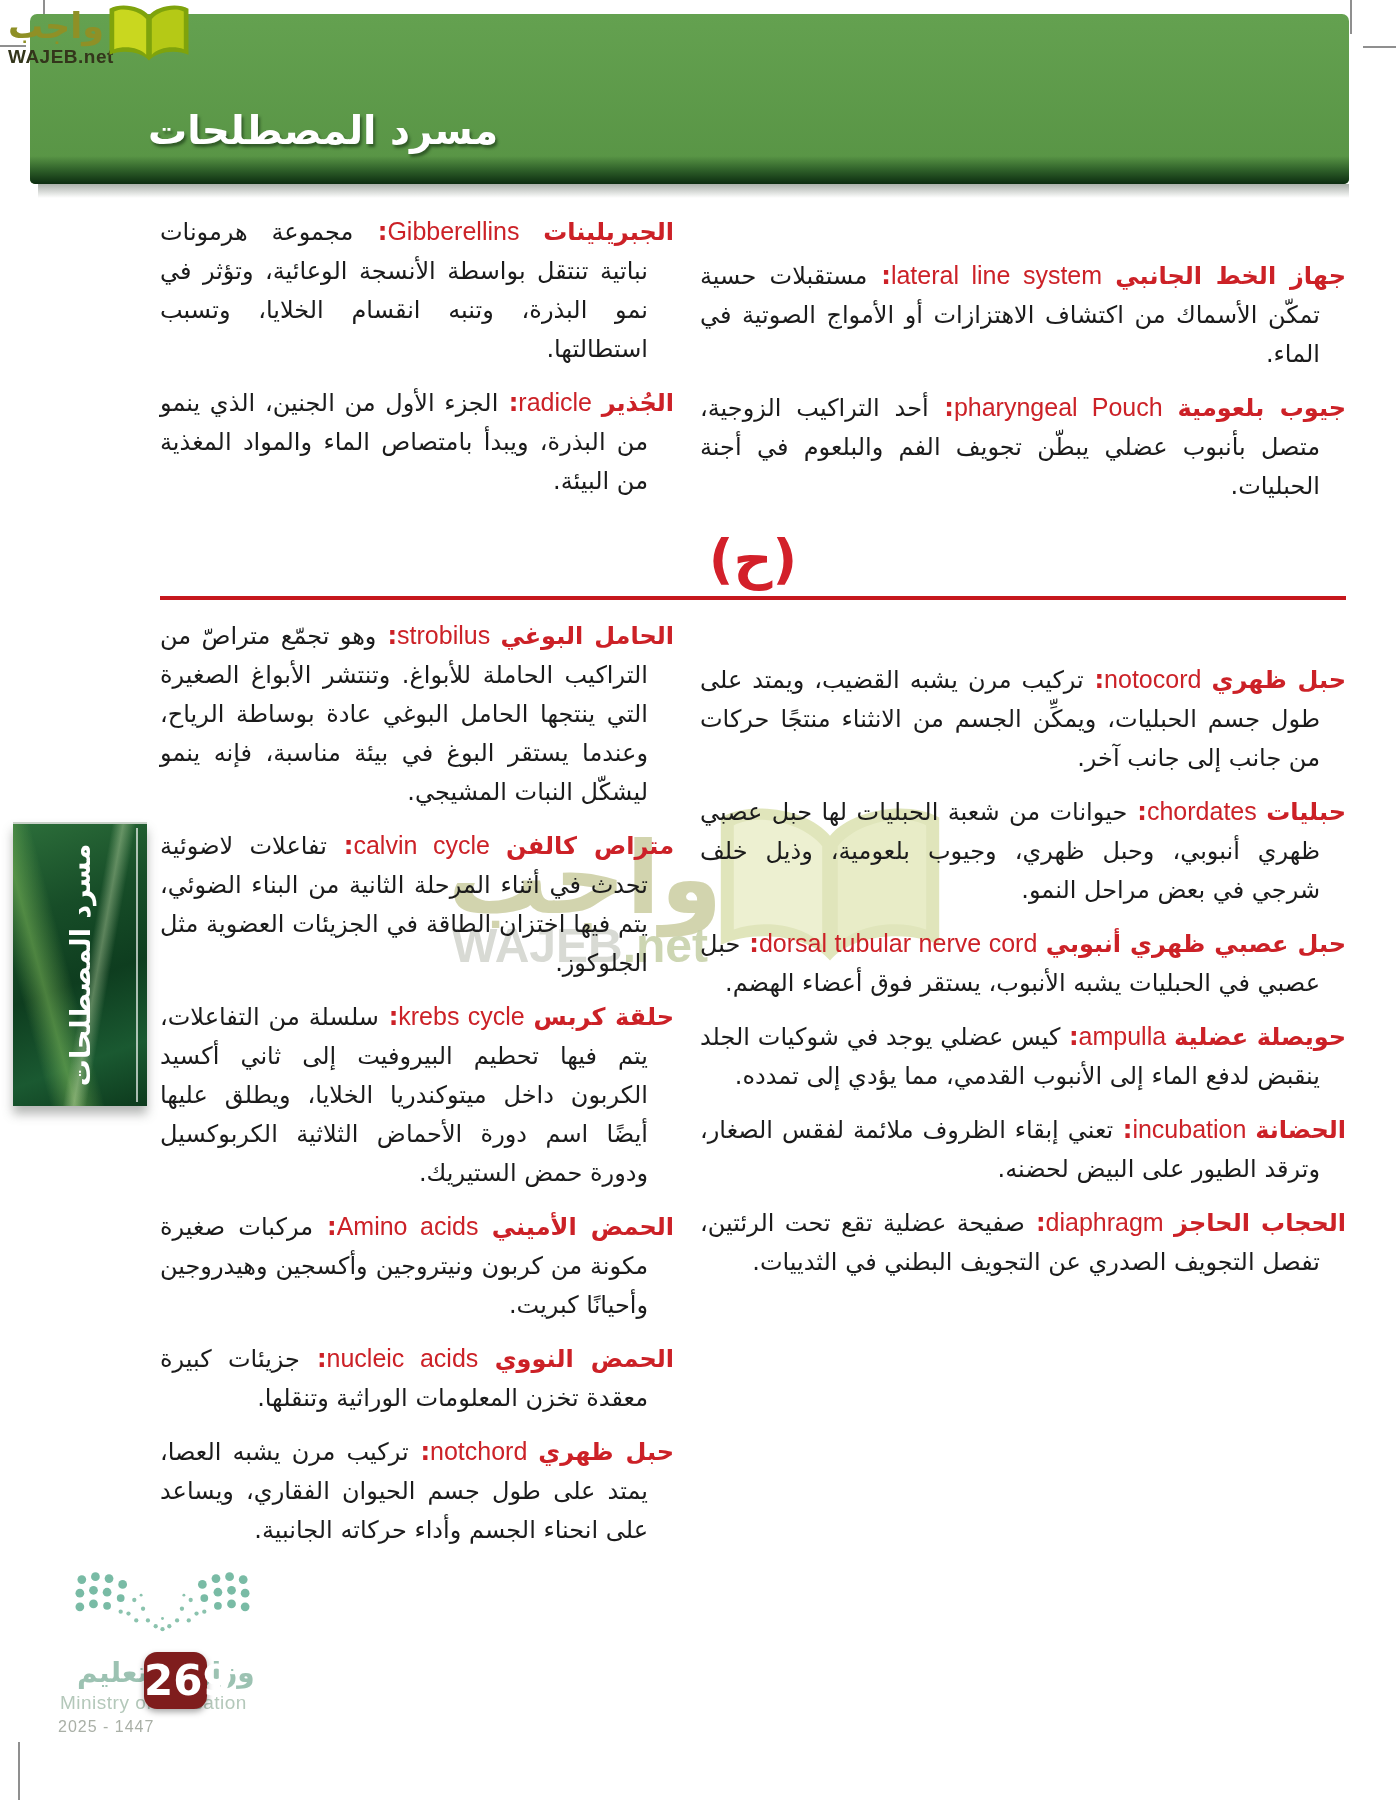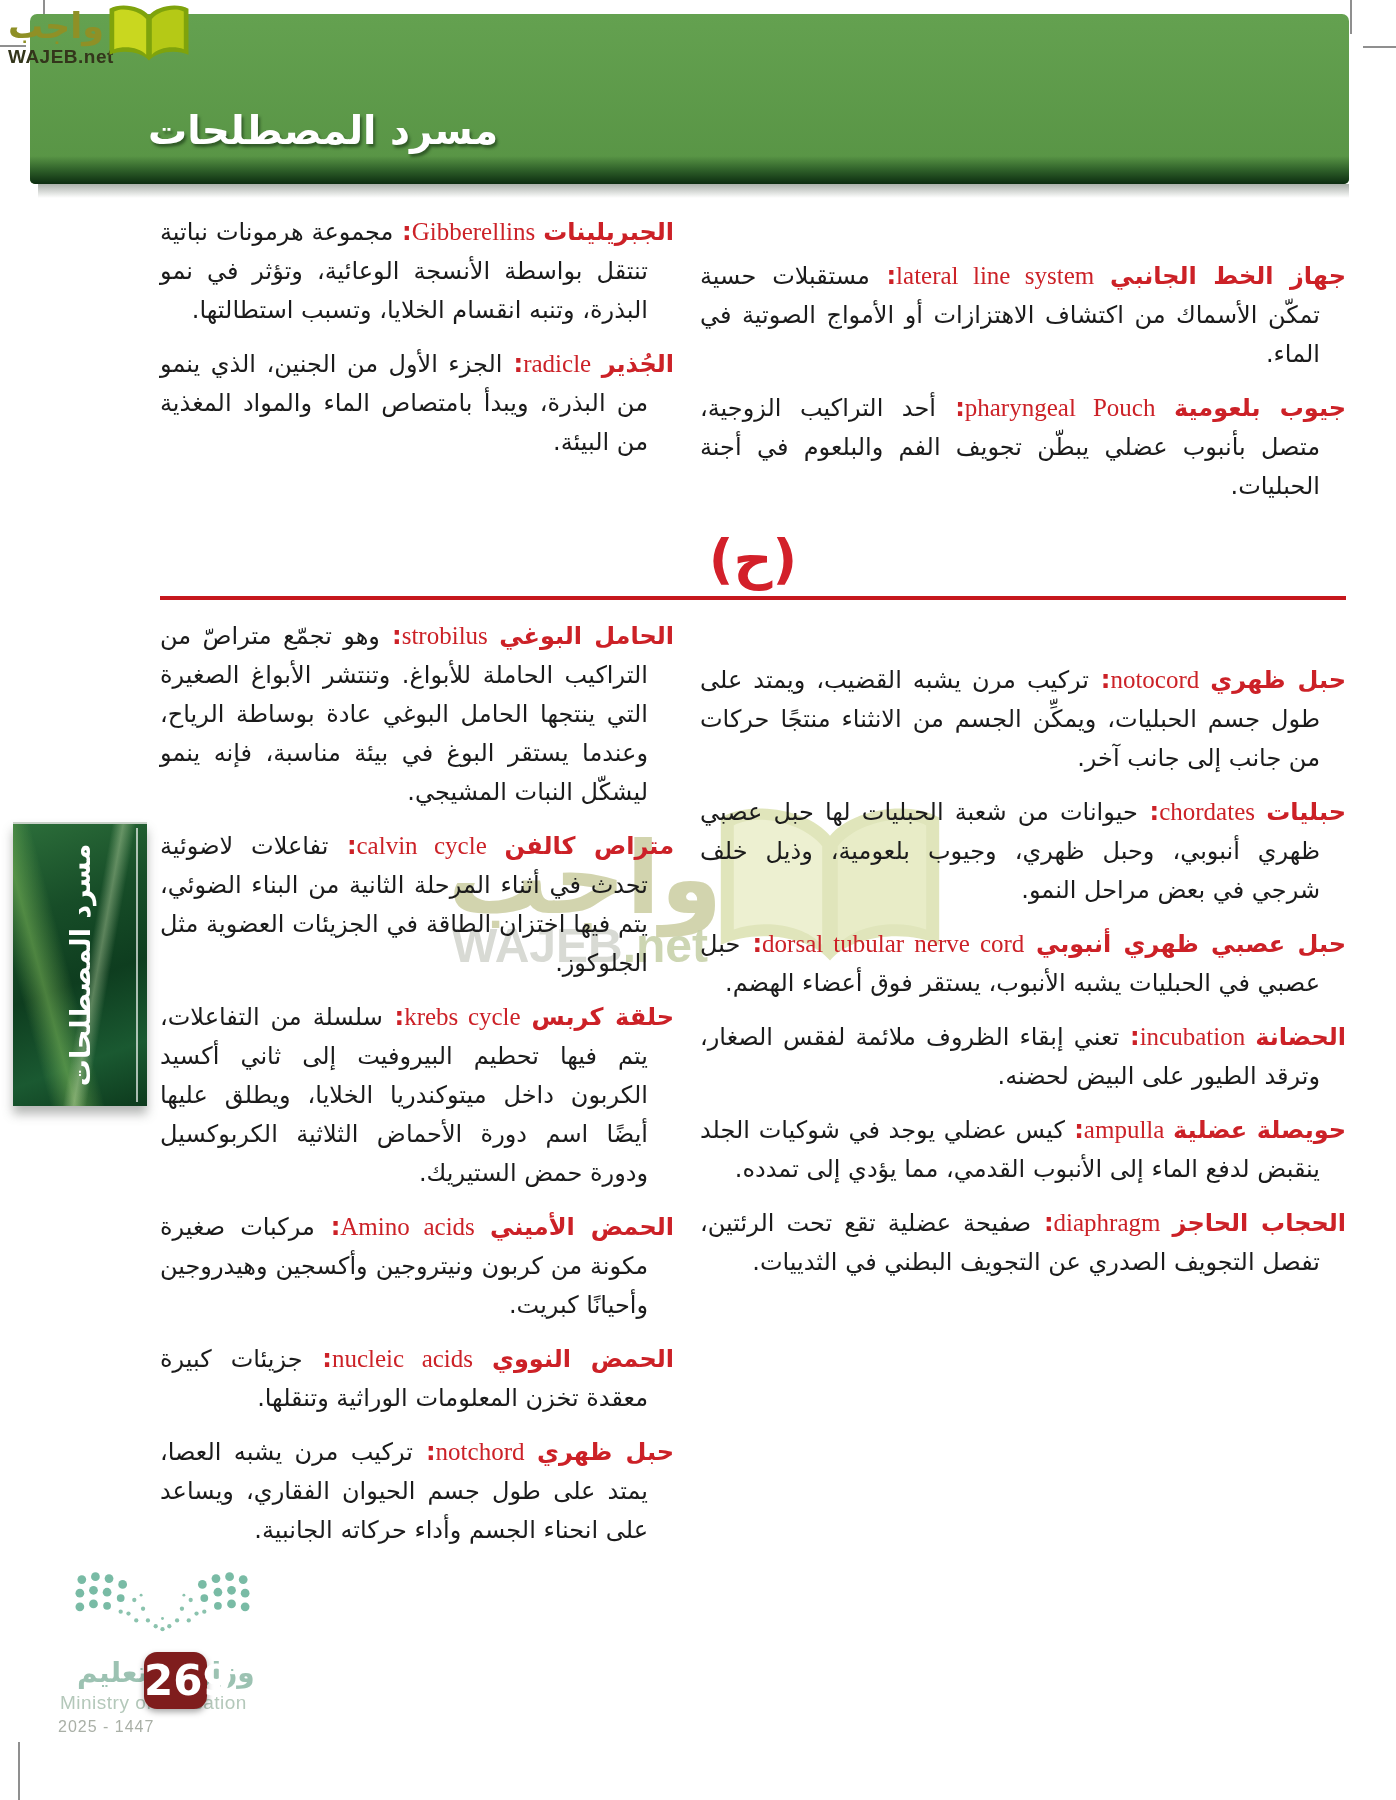--- a/index.html
+++ b/index.html
@@ -56,21 +56,21 @@
   .cols{display:flex;gap:26px;align-items:flex-start;}
   .col-r{width:646px;margin-top:44px;}
   .col-l{width:514px;}
   p.entry{
     margin:0 0 14px 0;
     font-size:24px;line-height:39px;
     text-align:justify;
     padding-right:26px;text-indent:-26px;
   }
   p.entry .term{color:#cc2127;font-weight:bold;}
-  p.entry .ten{color:#cc2127;font-family:Liberation Serif, serif;font-size:25px;}
+  p.entry .ten{color:#cc2127;font-family:Liberation Sans, sans-serif;font-size:25px;}
   p.entry .colon{color:#cc2127;font-weight:bold;}
   .divider{margin:10px 0 16px 0;text-align:center;}
   .divider .letter{
     display:block;font-size:54px;line-height:60px;font-weight:bold;color:#d3202a;
     margin-bottom:6px;
   }
   .divider .rule{height:4px;background:#c6171d;width:100%;}
   
   .side-tab{
     position:absolute;left:13px;top:822px;width:134px;height:282px;z-index:3;
@@ -159,23 +159,23 @@
   </div>
 
   <div class="cols">
     <div class="col-r">
   <p class="entry"><span class="term">حبل ظهري</span> <span class="ten">notocord</span><span class="colon">: </span><span class="def">تركيب مرن يشبه القضيب، ويمتد على طول جسم الحبليات، ويمكِّن الجسم من الانثناء منتجًا حركات من جانب إلى جانب آخر.</span></p>
 
   <p class="entry"><span class="term">حبليات</span> <span class="ten">chordates</span><span class="colon">: </span><span class="def">حيوانات من شعبة الحبليات لها حبل عصبي ظهري أنبوبي، وحبل ظهري، وجيوب بلعومية، وذيل خلف شرجي في بعض مراحل النمو.</span></p>
 
   <p class="entry"><span class="term">حبل عصبي ظهري أنبوبي</span> <span class="ten">dorsal tubular nerve cord</span><span class="colon">: </span><span class="def">حبل عصبي في الحبليات يشبه الأنبوب، يستقر فوق أعضاء الهضم.</span></p>
 
+  <p class="entry"><span class="term">حويصلة عضلية</span> <span class="ten">ampulla</span><span class="colon">: </span><span class="def">كيس عضلي يوجد في شوكيات الجلد ينقبض لدفع الماء إلى الأنبوب القدمي، مما يؤدي إلى تمدده.</span></p>
+
   <p class="entry"><span class="term">الحضانة</span> <span class="ten">incubation</span><span class="colon">: </span><span class="def">تعني إبقاء الظروف ملائمة لفقس الصغار، وترقد الطيور على البيض لحضنه.</span></p>
-
-  <p class="entry"><span class="term">حويصلة عضلية</span> <span class="ten">ampulla</span><span class="colon">: </span><span class="def">كيس عضلي يوجد في شوكيات الجلد ينقبض لدفع الماء إلى الأنبوب القدمي، مما يؤدي إلى تمدده.</span></p>
 
   <p class="entry"><span class="term">الحجاب الحاجز</span> <span class="ten">diaphragm</span><span class="colon">: </span><span class="def">صفيحة عضلية تقع تحت الرئتين، تفصل التجويف الصدري عن التجويف البطني في الثدييات.</span></p>
 
 </div>
     <div class="col-l">
   <p class="entry"><span class="term">الحامل البوغي</span> <span class="ten">strobilus</span><span class="colon">: </span><span class="def">وهو تجمّع متراصّ من التراكيب الحاملة للأبواغ. وتنتشر الأبواغ الصغيرة التي ينتجها الحامل البوغي عادة بوساطة الرياح، وعندما يستقر البوغ في بيئة مناسبة، فإنه ينمو ليشكّل النبات المشيجي.</span></p>
 
   <p class="entry"><span class="term">متراص كالفن</span> <span class="ten">calvin cycle</span><span class="colon">: </span><span class="def">تفاعلات لاضوئية تحدث في أثناء المرحلة الثانية من البناء الضوئي، يتم فيها اختزان الطاقة في الجزيئات العضوية مثل الجلوكوز.</span></p>
 
   <p class="entry"><span class="term">حلقة كربس</span> <span class="ten">krebs cycle</span><span class="colon">: </span><span class="def">سلسلة من التفاعلات، يتم فيها تحطيم البيروفيت إلى ثاني أكسيد الكربون داخل ميتوكندريا الخلايا، ويطلق عليها أيضًا اسم دورة الأحماض الثلاثية الكربوكسيل ودورة حمض الستيريك.</span></p>

